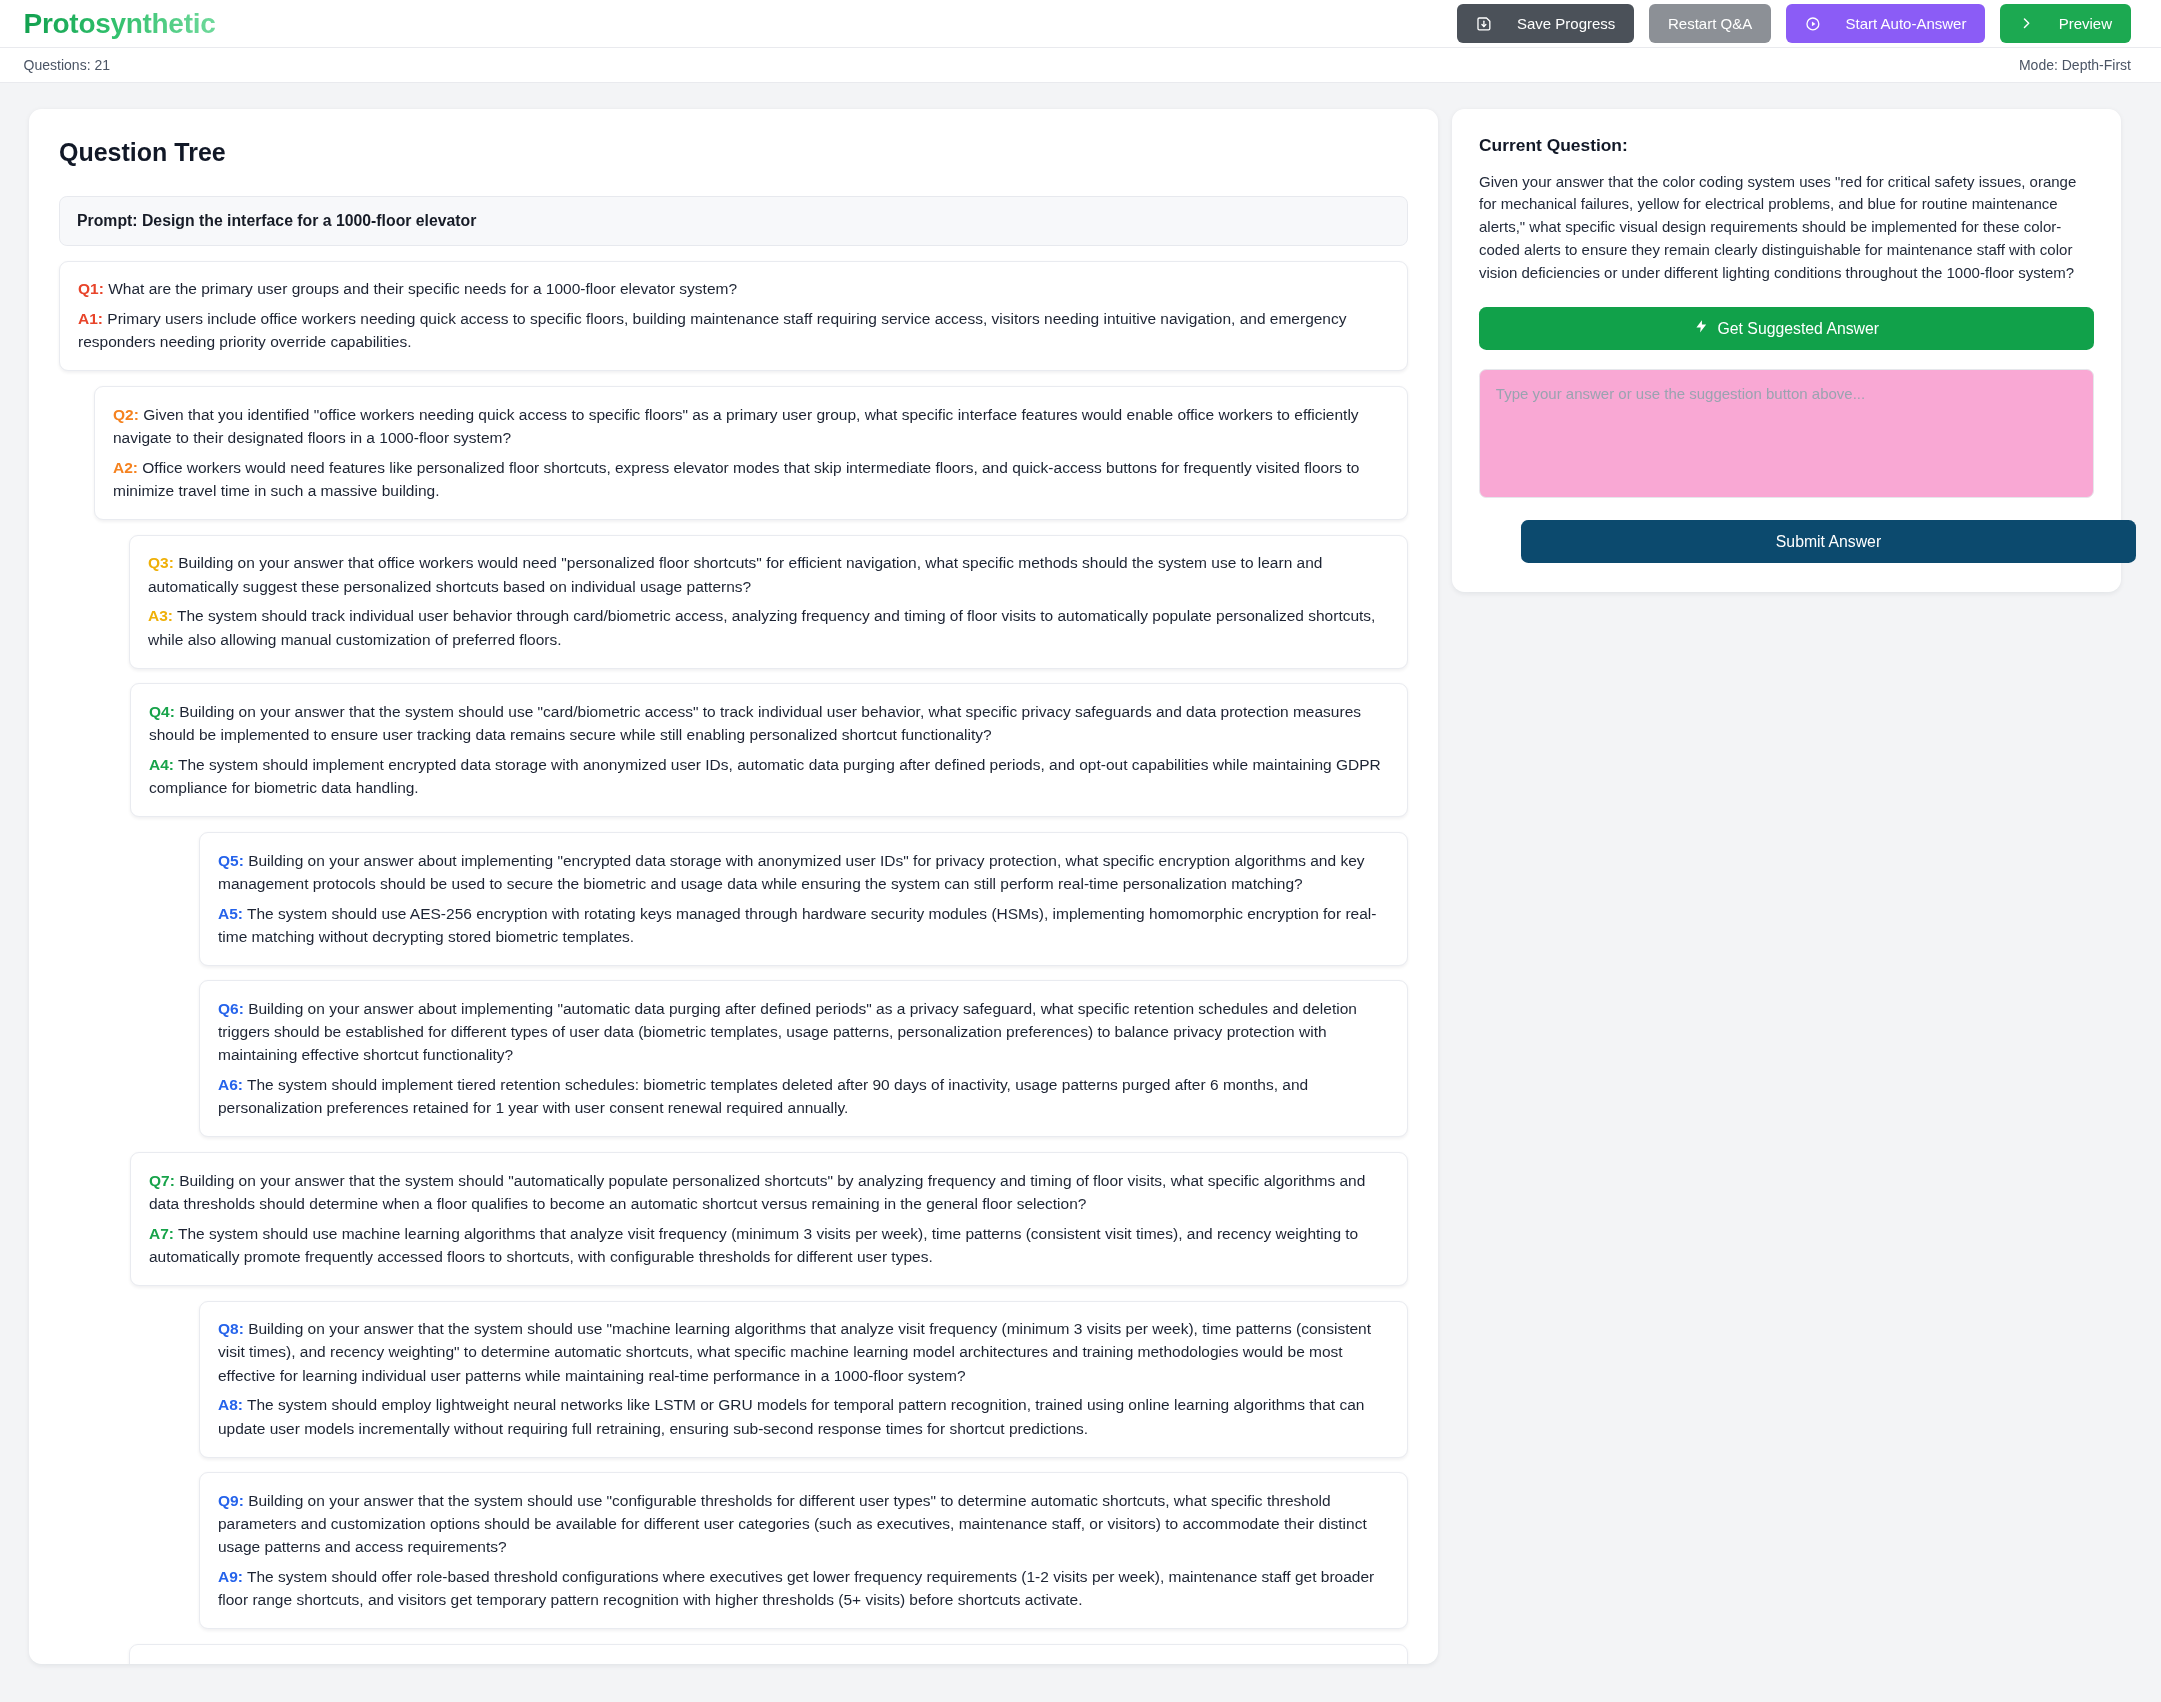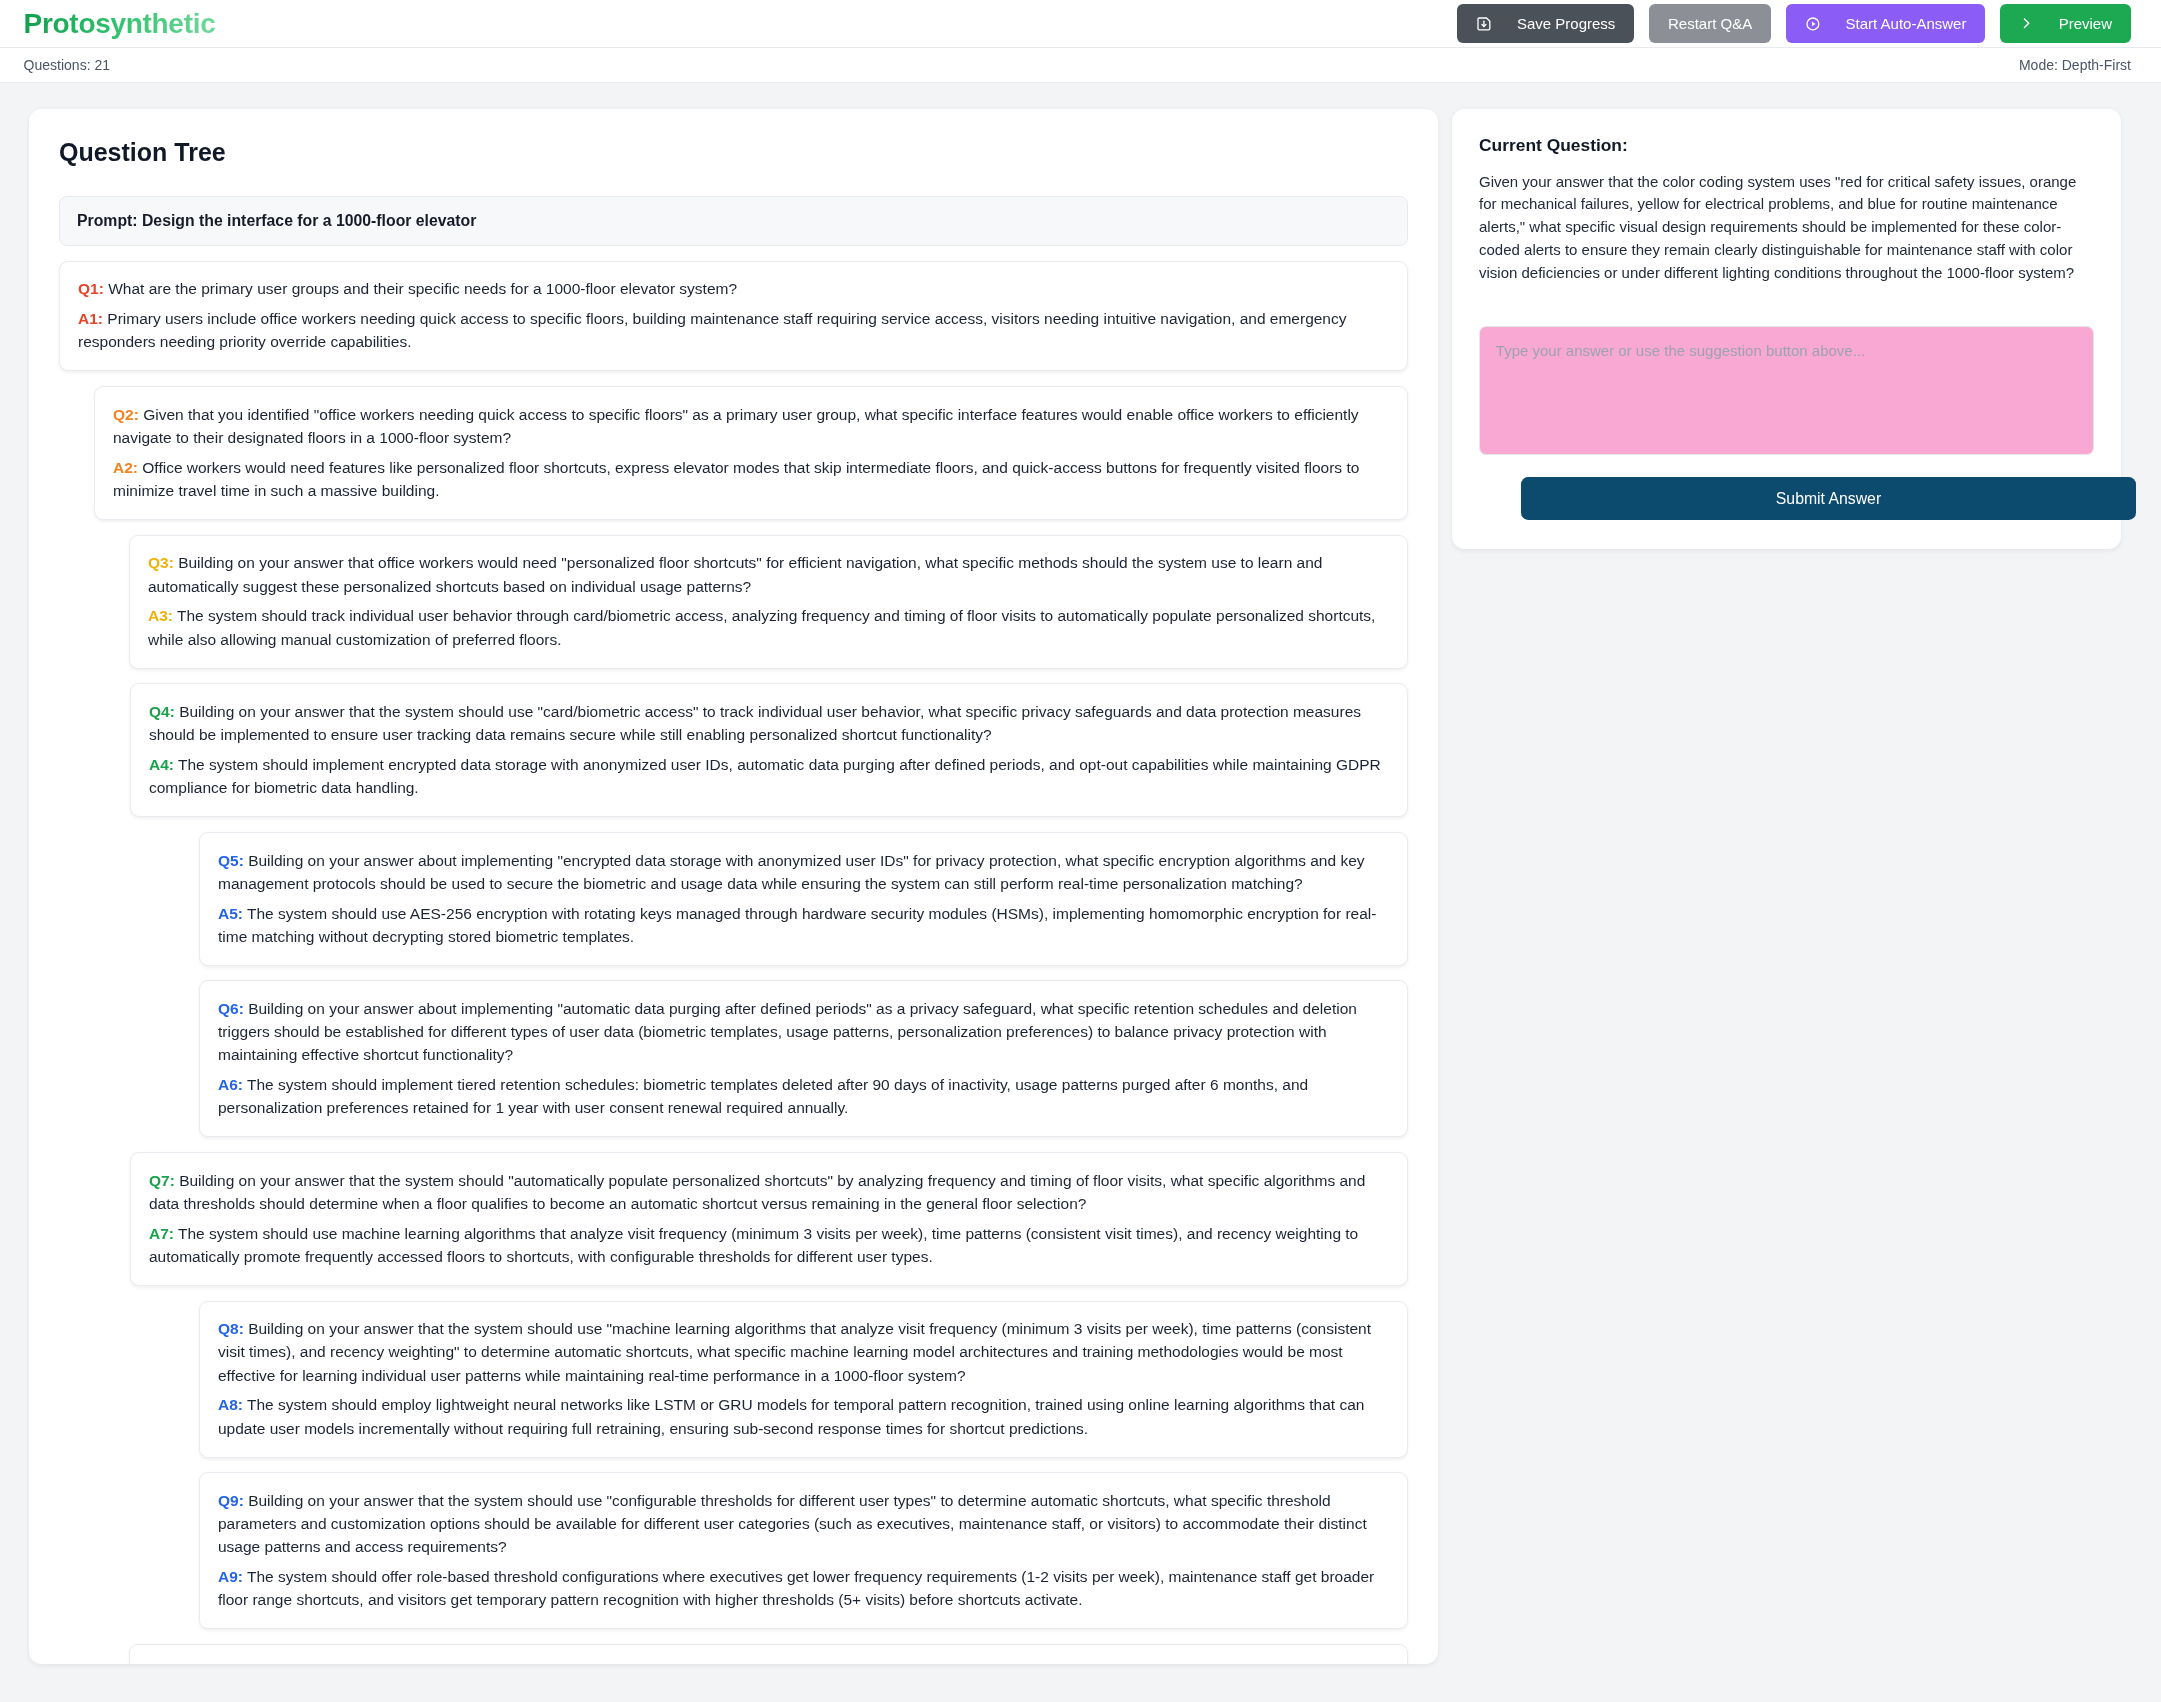--- a/index.html
+++ b/index.html
@@ -281,20 +281,28 @@
         <div class="qa d2">
           <p><span class="tag" style="color: rgb(239, 176, 8);">Q10:</span> <span>Building on your answer that office workers need "express elevator modes that skip intermediate floors" for efficient navigation, what specific algorithms and floor-grouping strategies should the system implement to determine which floors to skip while maintaining reasonable wait times for all users?</span></p>
         </div>
       </div>
   </div>
 
   <div class="side-panel">
     <div class="side-title">Current Question:</div>
     <div class="side-q">Given your answer that the color coding system uses "red for critical safety issues, orange for mechanical failures, yellow for electrical problems, and blue for routine maintenance alerts," what specific visual design requirements should be implemented for these color-coded alerts to ensure they remain clearly distinguishable for maintenance staff with color vision deficiencies or under different lighting conditions throughout the 1000-floor system?</div>
 
+    <button class="suggest-btn">
+      <span>
+        <svg width="14.6" height="14.6" viewBox="0 0 24 24" fill="#fff" stroke="none">
+          <polygon points="13,2 4,14 11,14 10,22 20,9 13,9"></polygon>
+        </svg>
+      </span>
+      <span>Get Suggested Answer</span>
+    </button>
 
     <textarea class="answer-box" placeholder="Type your answer or use the suggestion button above..." style=""></textarea>
 
     <button class="submit-btn">Submit Answer</button>
   </div>
 
 </div>
 
 
 </body></html>

